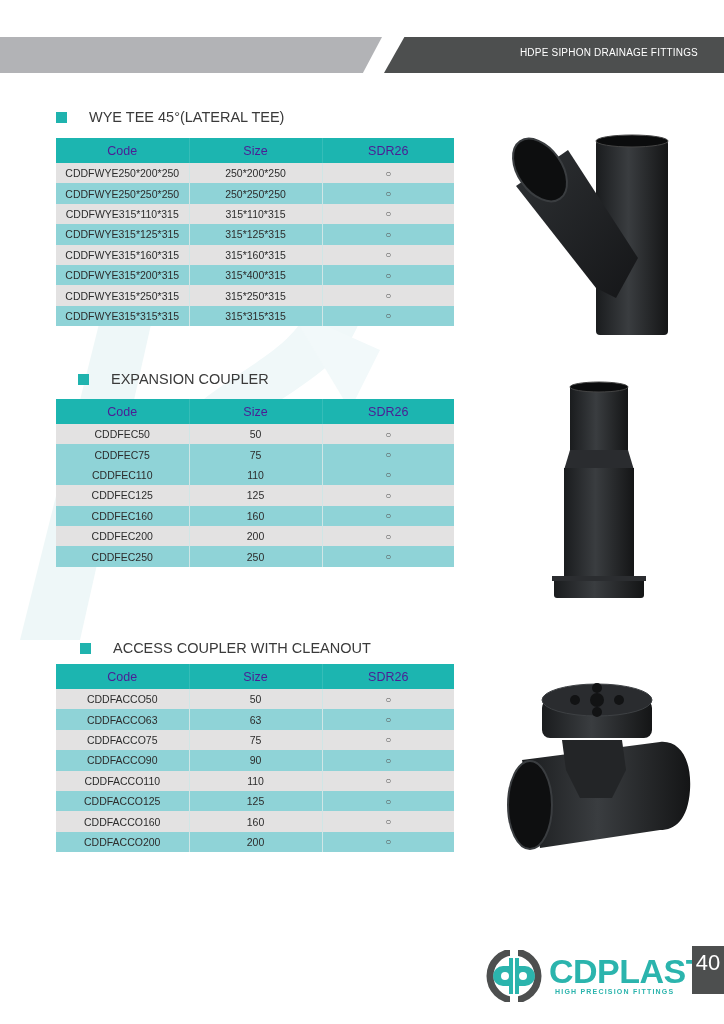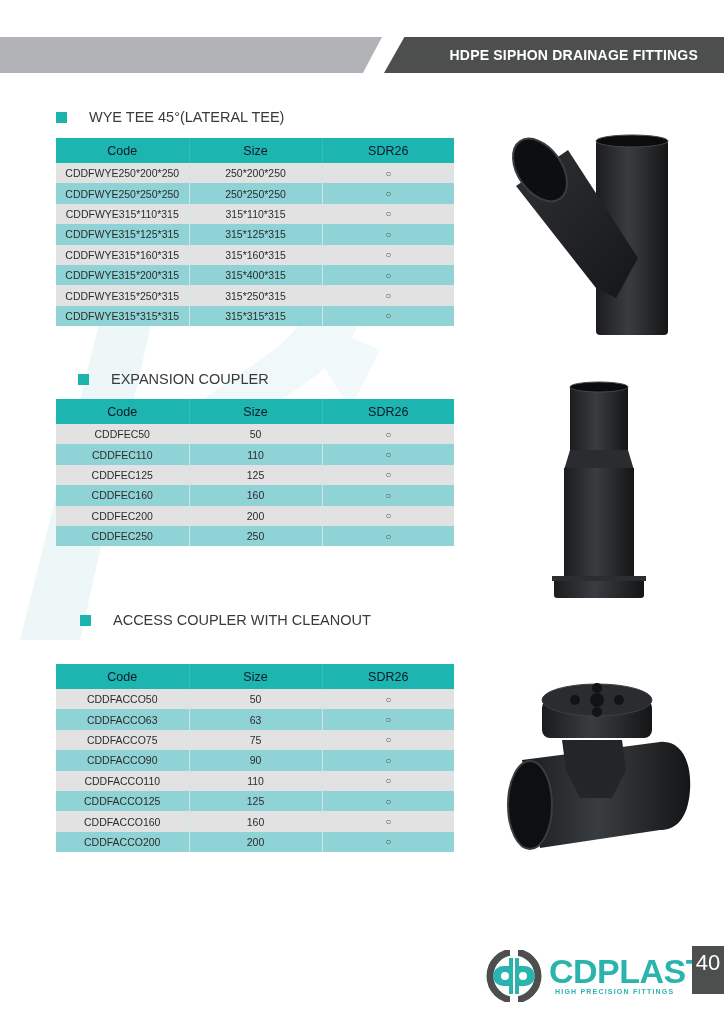--- a/index.html
+++ b/index.html
@@ -6,28 +6,28 @@
   html, body { width: 724px; height: 1024px; background: #ffffff; overflow: hidden; }
   body { position: relative; font-family: "Liberation Sans", sans-serif; color: #333; }
 
   .watermark { position: absolute; left: -40px; top: 120px; width: 460px; height: 560px; pointer-events: none; }
 
   .top-band-left { position: absolute; left: 0; top: 37px; width: 382px; height: 36px;
     background: #b2b3b6; clip-path: polygon(0 0, 100% 0, 95% 100%, 0 100%); }
   .top-band-right { position: absolute; left: 384px; top: 37px; width: 340px; height: 36px;
     background: #4d4f4f; clip-path: polygon(6% 0, 100% 0, 100% 100%, 0 100%); }
   .top-band-right span { position: absolute; right: 26px; top: 10px; color: #fff;
-    font-size: 14px; font-weight: bold; letter-spacing: 0.2px; }
+    font-size: 10px; font-weight: normal; letter-spacing: 0.2px; }
 
   .section-title { position: absolute; left: 56px; display: flex; align-items: center; gap: 22px;
     font-size: 14.5px; color: #3a3a3a; }
   .section-title .sq { width: 11px; height: 11px; background: #1fb3ae; display: inline-block; }
 
   table.spec { position: absolute; left: 56px; width: 398px; border-collapse: collapse; font-size: 10.5px; }
-  table.spec th { background: #1cb5b0; color: #0f172a; font-weight: normal; font-size: 12.5px;
+  table.spec th { background: #1cb5b0; color: #4c1d95; font-weight: normal; font-size: 12.5px;
     height: 25px; text-align: center; border-right: 1px solid #35bdb8; }
   table.spec th:last-child { border-right: none; }
   table.spec td { height: 20.4px; text-align: center; color: #2c2c2c; border-right: 1px solid #d0e6e6; }
   table.spec td:last-child { border-right: none; }
   table.spec tr.odd td { background: #e3e2e2; }
   table.spec tr.even td { background: #8fd3d7; }
   table.spec td.mark { color: #555; font-size: 10px; }
   table.spec col.c1 { width: 133px; } table.spec col.c2 { width: 133px; } table.spec col.c3 { width: 132px; }
 
   .product { position: absolute; }
@@ -150,20 +150,25 @@
     <th>SDR26</th>
   </tr>
     </thead>
   <tbody>
     <tr class="odd">
         <td>CDDFEC50</td>
         <td>50</td>
         <td class="mark">○</td>
       </tr>
     <tr class="even">
+        <td>CDDFEC75</td>
+        <td>75</td>
+        <td class="mark">○</td>
+      </tr>
+    <tr class="even">
         <td>CDDFEC110</td>
         <td>110</td>
         <td class="mark">○</td>
       </tr>
     <tr class="odd">
         <td>CDDFEC125</td>
         <td>125</td>
         <td class="mark">○</td>
       </tr>
     <tr class="even">
@@ -186,21 +191,21 @@
 
 <svg class="product" style="left:548px; top:380px;" width="100" height="220" viewBox="0 0 100 220">
   <rect x="22" y="6" width="58" height="70" fill="url(#gv)"></rect>
   <ellipse cx="51" cy="7" rx="29" ry="5" fill="#0b0c0d" stroke="#444" stroke-width="1"></ellipse>
   <path d="M22 70 L80 70 L86 90 L16 90 Z" fill="#2a2c2f"></path>
   <rect x="16" y="88" width="70" height="110" fill="url(#gv)"></rect>
   <rect x="6" y="196" width="90" height="22" rx="3" fill="url(#gv)"></rect>
   <rect x="4" y="196" width="94" height="5" fill="#2b2d30"></rect>
 </svg>
 
-<div class="section-title" style="top:612px;padding-left:24px;">
+<div class="section-title" style="top:640px;padding-left:24px;">
   <span class="sq"></span>
   <span>ACCESS COUPLER WITH CLEANOUT</span>
 </div>
 <table class="spec" style="top:664px;">
   <colgroup>
       <col class="c1">
       <col class="c2">
       <col class="c3">
     </colgroup>
   <thead>

